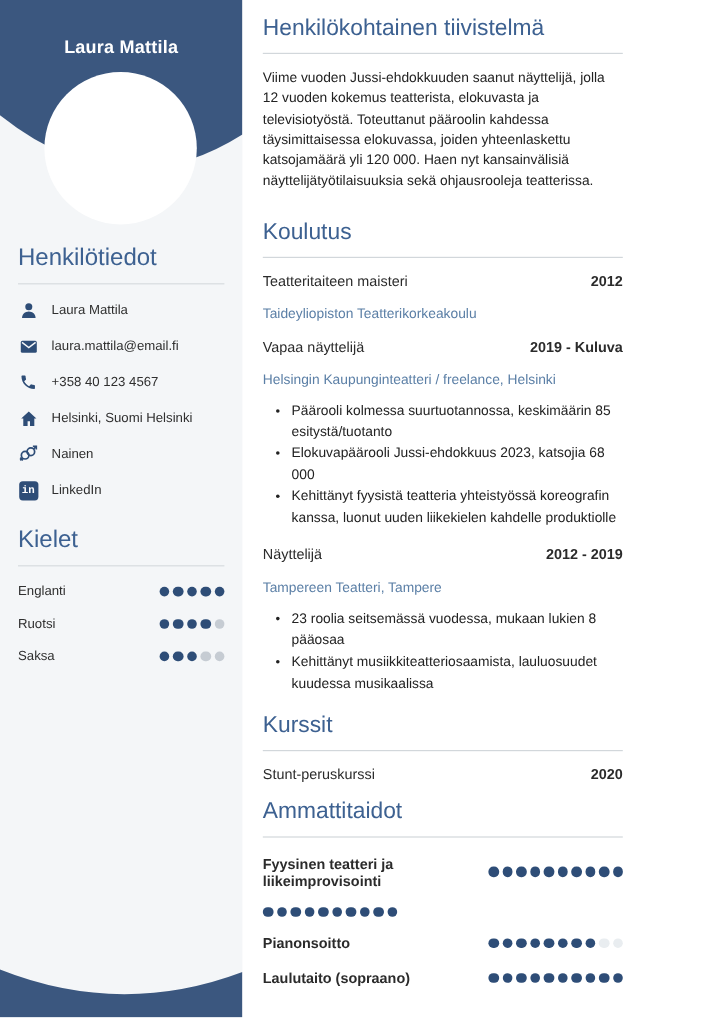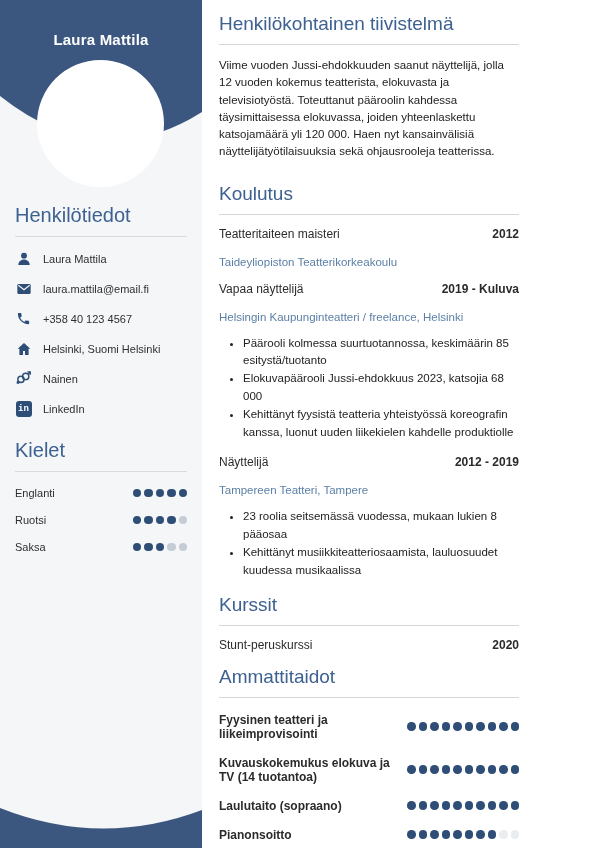--- a/index.html
+++ b/index.html
@@ -256,60 +256,59 @@
             <span class="dot filled"></span>
             <span class="dot filled"></span>
             <span class="dot filled"></span>
             <span class="dot filled"></span>
             <span class="dot filled"></span>
             <span class="dot filled"></span>
             <span class="dot filled"></span>
           </span>
       </div>
       <div class="skill-row">
-        <span class="skill-name">Kuvauskokemukus elokuva ja TV (14 tuotantoa)</span>
         <span class="skill-dots">
             <span class="dot filled"></span>
             <span class="dot filled"></span>
             <span class="dot filled"></span>
             <span class="dot filled"></span>
             <span class="dot filled"></span>
             <span class="dot filled"></span>
             <span class="dot filled"></span>
             <span class="dot filled"></span>
             <span class="dot filled"></span>
             <span class="dot filled"></span>
+          </span>
+      </div>
+      <div class="skill-row">
+        <span class="skill-name">Pianonsoitto</span>
+        <span class="skill-dots">
+            <span class="dot filled"></span>
+            <span class="dot filled"></span>
+            <span class="dot filled"></span>
+            <span class="dot filled"></span>
+            <span class="dot filled"></span>
+            <span class="dot filled"></span>
+            <span class="dot filled"></span>
+            <span class="dot filled"></span>
+            <span class="dot"></span>
+            <span class="dot"></span>
           </span>
       </div>
       <div class="skill-row">
         <span class="skill-name">Laulutaito (sopraano)</span>
         <span class="skill-dots">
             <span class="dot filled"></span>
             <span class="dot filled"></span>
             <span class="dot filled"></span>
             <span class="dot filled"></span>
             <span class="dot filled"></span>
             <span class="dot filled"></span>
             <span class="dot filled"></span>
             <span class="dot filled"></span>
             <span class="dot filled"></span>
             <span class="dot filled"></span>
           </span>
       </div>
-      <div class="skill-row">
-        <span class="skill-name">Pianonsoitto</span>
-        <span class="skill-dots">
-            <span class="dot filled"></span>
-            <span class="dot filled"></span>
-            <span class="dot filled"></span>
-            <span class="dot filled"></span>
-            <span class="dot filled"></span>
-            <span class="dot filled"></span>
-            <span class="dot filled"></span>
-            <span class="dot filled"></span>
-            <span class="dot"></span>
-            <span class="dot"></span>
-          </span>
-      </div>
     </section>
 
   </main>
 </div>
 
 </body></html>

